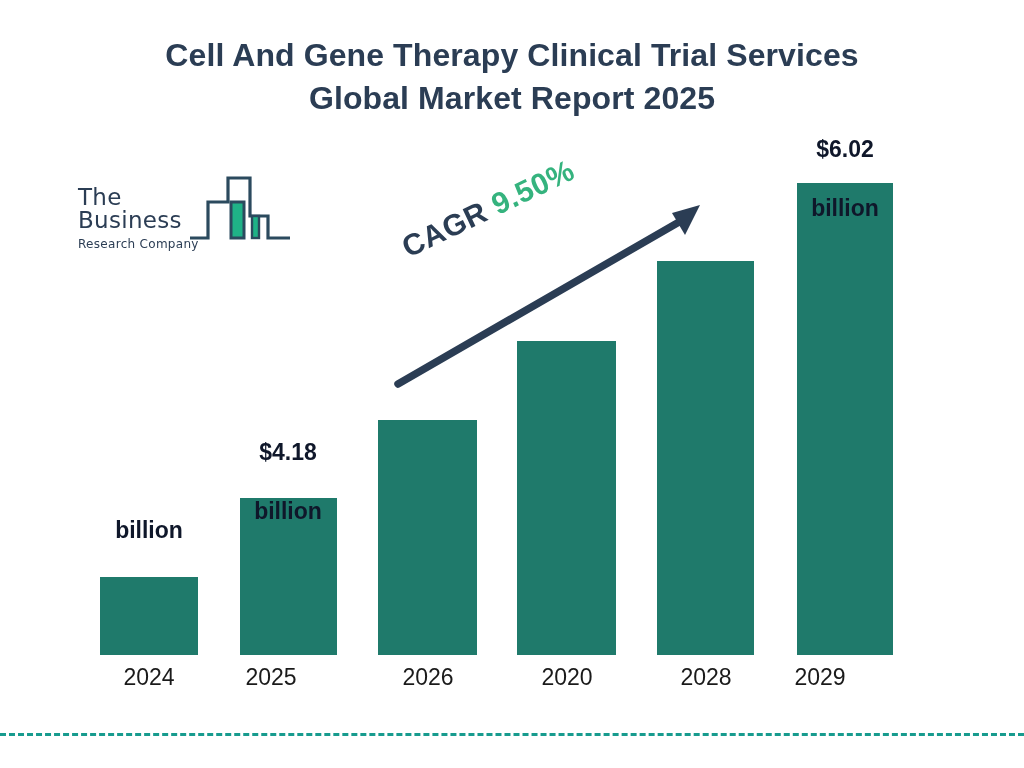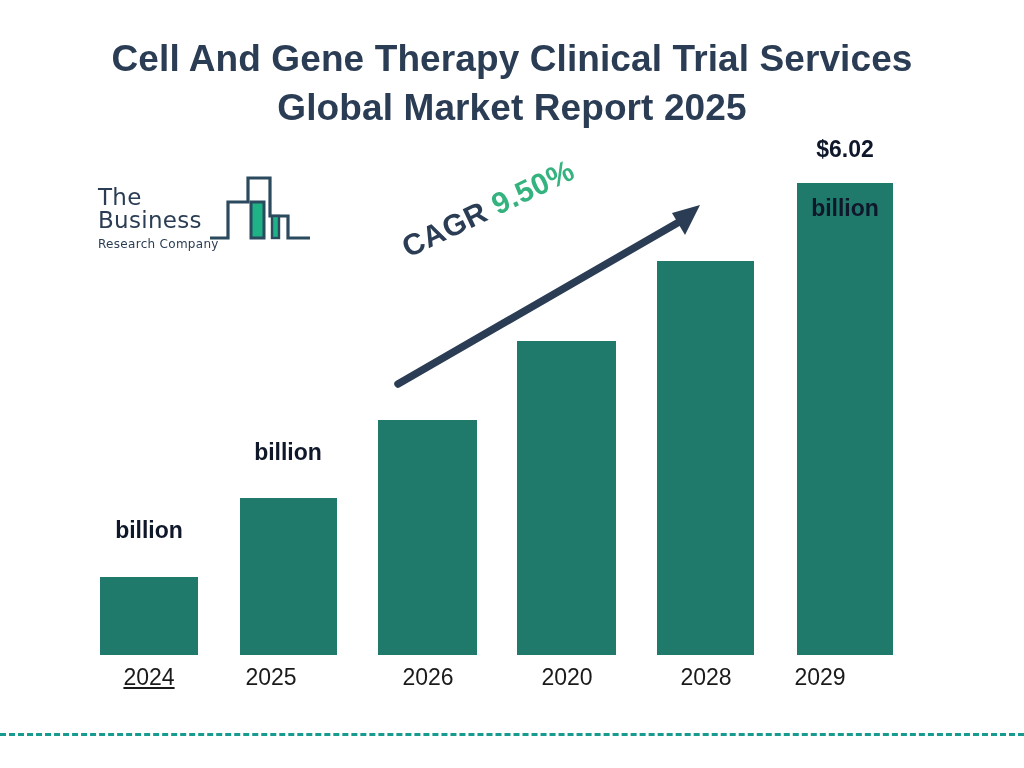--- a/index.html
+++ b/index.html
@@ -11,30 +11,30 @@
     position:relative;
   }
   #stage{position:absolute;left:0;top:0;width:1024px;height:768px;}
 
   
   .title{
     position:absolute;
     left:0;top:34px;width:1024px;
     text-align:center;
     color:#2b3d54;
-    font-size:37px;
+    font-size:32px;
     font-weight:bold;
     line-height:1.33;
     letter-spacing:0.1px;
   }
   .title .ln{display:block;}
   .title .ln2{}
 
   
-  .logo{position:absolute;left:78px;top:172px;width:210px;height:80px;margin-left:20px;}
+  .logo{position:absolute;left:78px;top:172px;width:210px;height:80px;}
   .logo-text{
     position:absolute;left:0;top:14px;width:130px;
     color:#2b3d54;
     font-family:"DejaVu Sans", sans-serif;
   }
   .logo-l1{font-size:23px;letter-spacing:.3px;line-height:1;}
   .logo-l2{font-size:12px;letter-spacing:.3px;line-height:1;margin-top:6px;}
   .logo-mark{position:absolute;left:112px;top:0;width:100px;height:74px;}
 
   
@@ -106,24 +106,25 @@
       <rect x="62" y="44" width="7" height="22" fill="#1fb287" stroke="#2b4a5e" stroke-width="2.4"></rect>
     </svg>
   </div>
 
   <div class="plot">
 
     <div class="bar" style="left:100px;top:577px;width:98px;height:78px;"></div>
     <div class="bar-label" style="left:89px;top:487px;width:120px;">
       <div>billion</div>
     </div>
-    <div class="tick" style="left:99px;width:100px;text-decoration:underline;">2024</div>
+    <div class="tick" style="left:99px;width:100px;">2024</div>
 
     <div class="bar" style="left:240px;top:498px;width:97px;height:157px;"></div>
     <div class="bar-label" style="left:228px;top:409px;width:120px;">
+      <div>$4.18</div>
       <div>billion</div>
     </div>
     <div class="tick" style="left:221px;width:100px;">2025</div>
 
     <div class="bar" style="left:378px;top:420px;width:99px;height:235px;"></div>
     <div class="tick" style="left:378px;width:100px;">2026</div>
 
     <div class="bar" style="left:517px;top:341px;width:99px;height:314px;"></div>
     <div class="tick" style="left:517px;width:100px;">2020</div>
 

